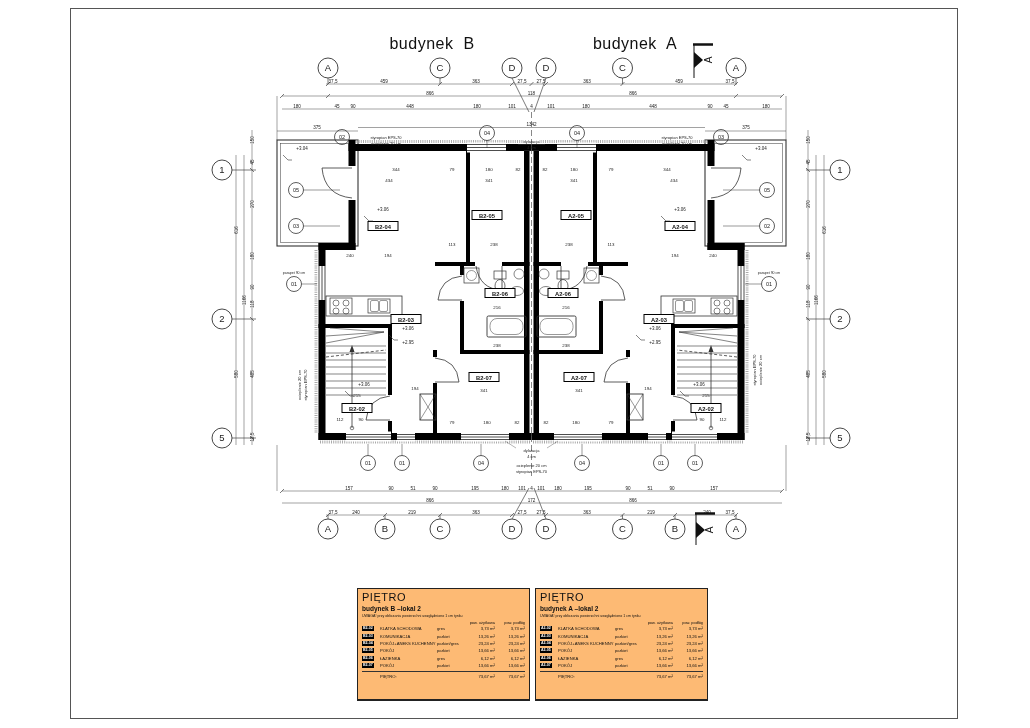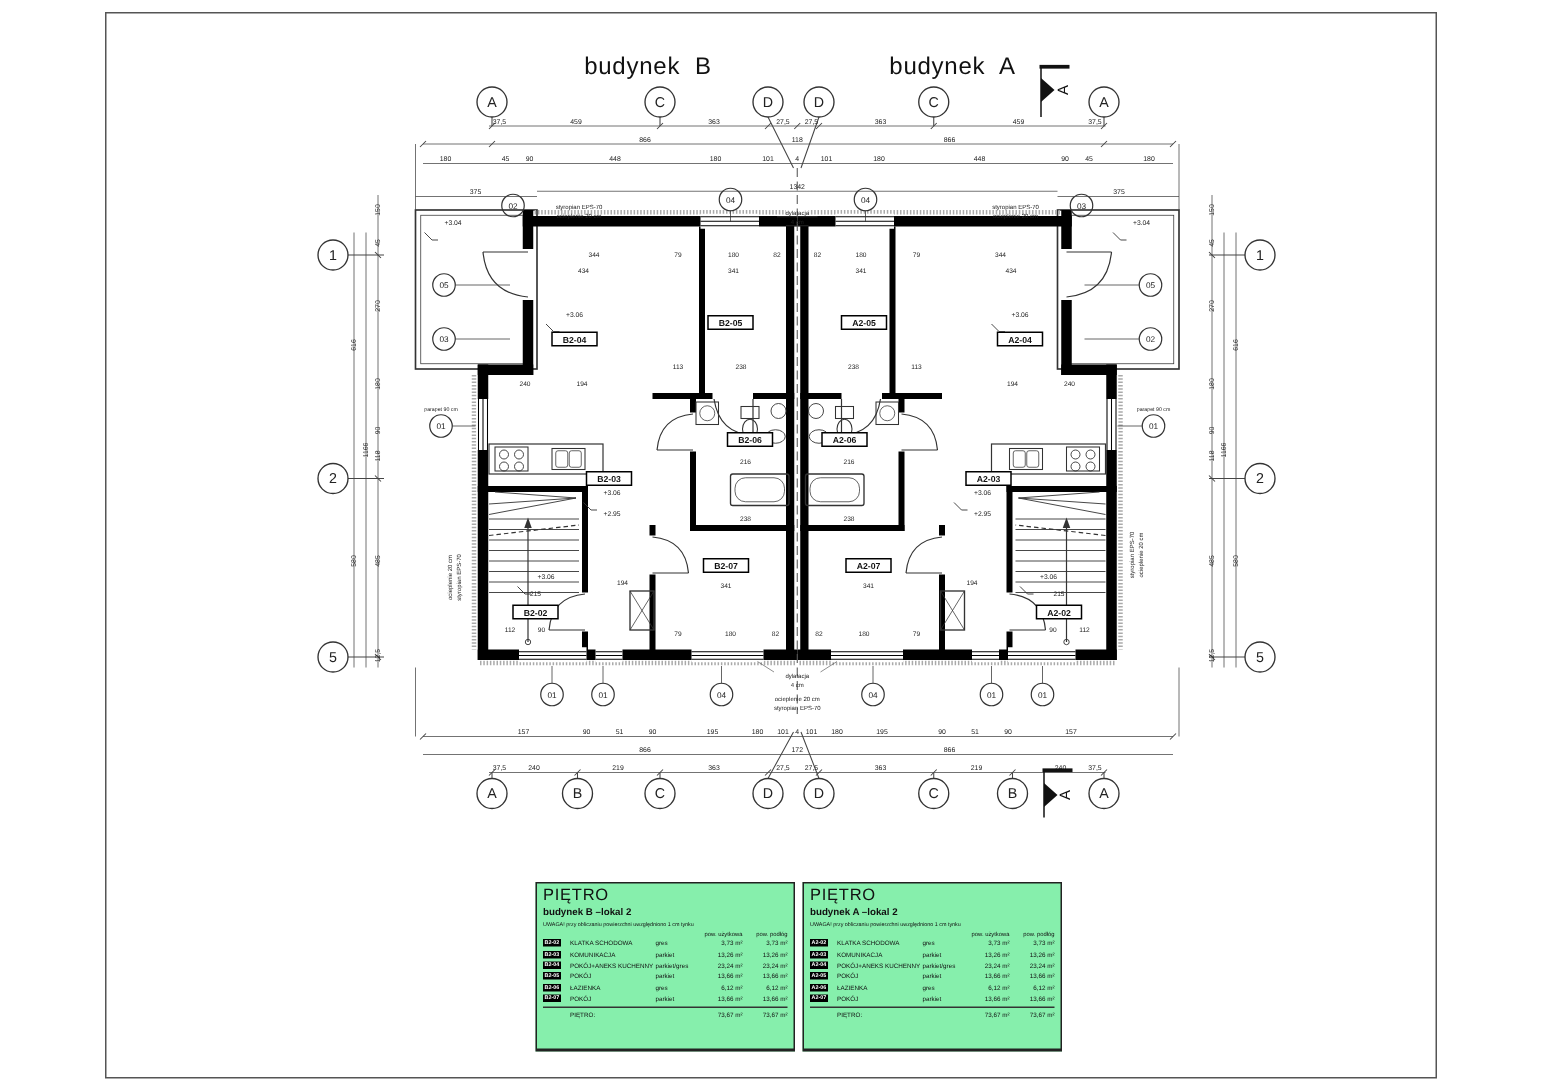--- a/index.html
+++ b/index.html
@@ -1,21 +1,21 @@
 <!DOCTYPE html>
 <html><head>
 <meta charset="utf-8">
 <style>
   html,body{margin:0;padding:0;background:#fff;}
   #stage{position:relative;width:1030px;height:728px;background:#fff;overflow:hidden;
          font-family:"Liberation Sans",sans-serif;color:#111;}
   svg{position:absolute;left:0;top:0;}
   svg text{font-family:"Liberation Sans",sans-serif;}
   .rtable{position:absolute;width:173px;height:113px;border:1px solid #222;border-bottom-width:2px;
-          background:#86efac;padding:3px 4px;box-sizing:border-box;color:#111;}
+          background:#fdba74;padding:3px 4px;box-sizing:border-box;color:#111;}
   .t-title{font-size:11px;letter-spacing:.5px;line-height:1;}
   .t-sub{font-size:6.5px;font-weight:bold;margin-top:1.5px;}
   .t-note{font-size:3.6px;margin-top:2px;}
   .tgrid{display:grid;grid-template-columns:18px 57px 26px 32px 30px;}
   .t-head{font-size:3.9px;margin-top:2.5px;}
   .t-head .h1{grid-column:4;text-align:right;}
   .t-head .h2{grid-column:5;text-align:right;}
   .t-row{font-size:4.2px;height:7.4px;align-items:center;}
   .c-code{background:#000;color:#fff;font-size:3.6px;font-weight:bold;padding:0 1px;justify-self:start;line-height:1.4;}
   .c-name{white-space:nowrap;overflow:hidden;}

